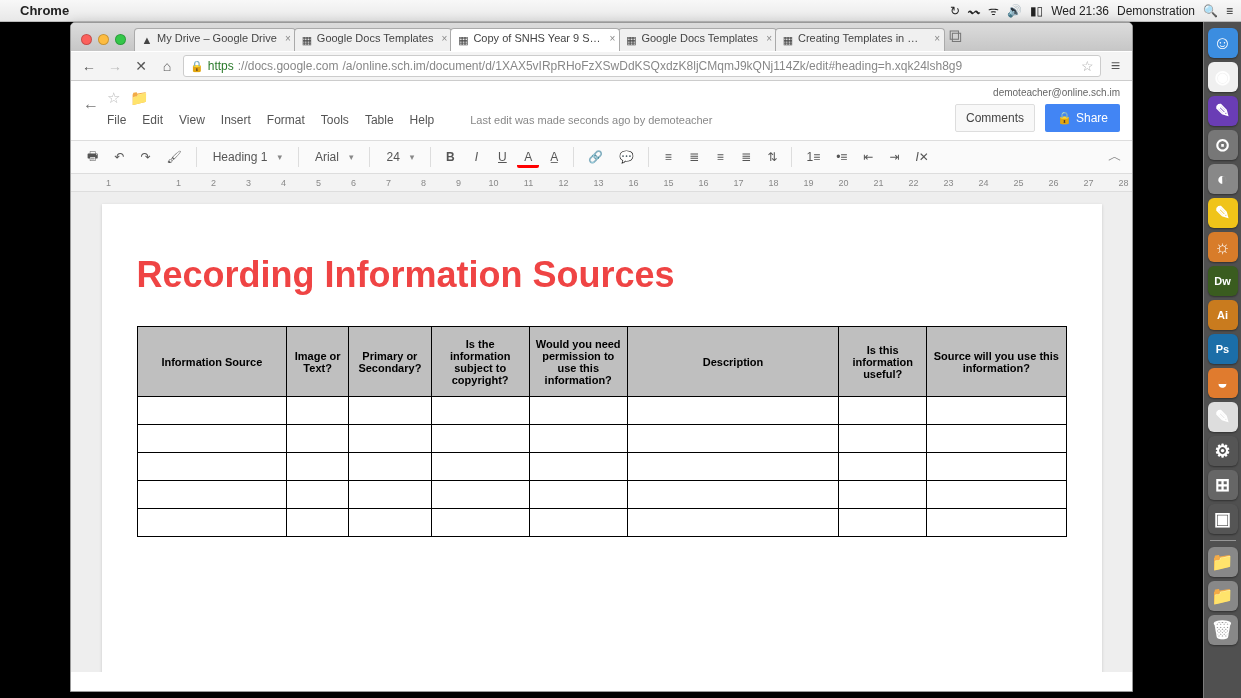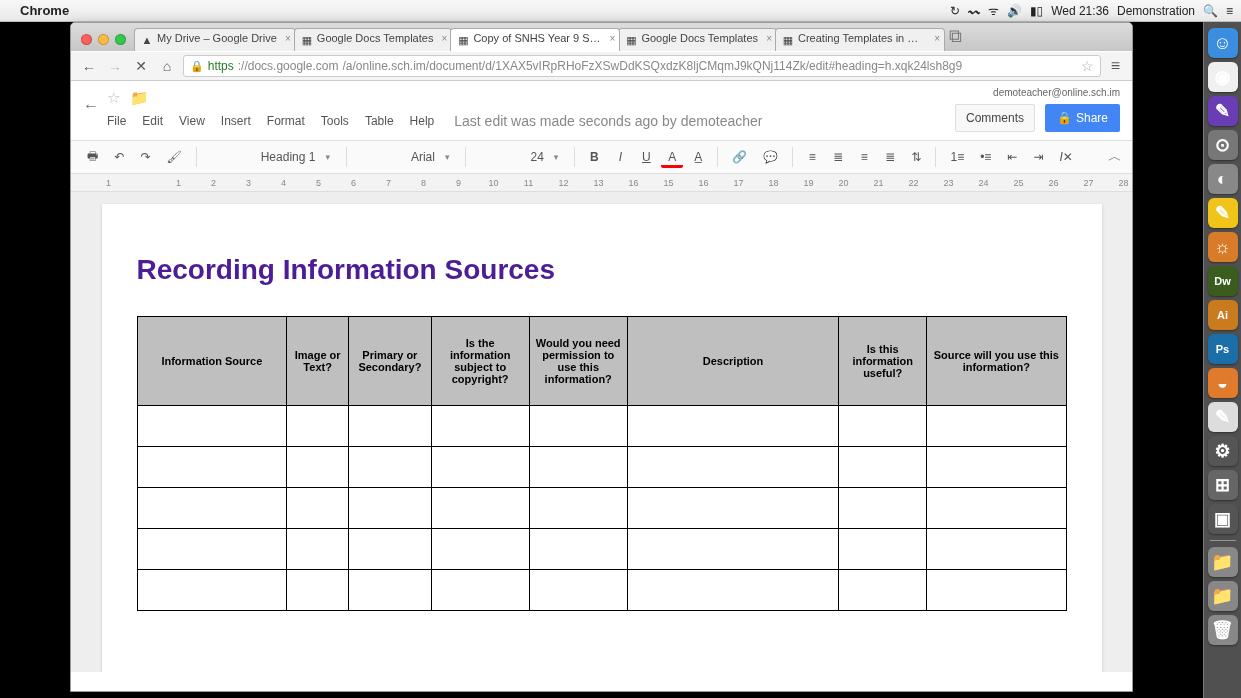--- a/index.html
+++ b/index.html
@@ -34,42 +34,42 @@
 .addrbar .menu { color: #555; font-size: 16px; padding: 0 4px; }
 
 
 .docs { height: calc(100% - 58px); background: #fff; position: relative; overflow: hidden; }
 .docs-header { padding: 8px 12px 0 12px; display: flex; align-items: flex-start; }
 .docs-header .back { font-size: 16px; color: #777; margin-right: 8px; margin-top: 6px; }
 .docs-title-area { flex: 1; }
 .docs-title { font-size: 19px; color: #333; display: flex; align-items: center; gap: 10px; }
 .docs-title .star-icon, .docs-title .folder-icon { color: #b9b9b9; font-size: 15px; }
 .docs-menus { display: flex; gap: 16px; font-size: 12px; color: #555; margin-top: 6px; align-items: center; }
-.docs-menus .edit-status { margin-left: 4px; color: #888; font-size: 14px; }
+.docs-menus .edit-status { margin-left: 20px; color: #888; font-size: 11px; }
 .docs-right { display: flex; flex-direction: column; align-items: flex-end; gap: 6px; margin-top: -2px; }
 .docs-email { font-size: 10px; color: #666; }
 .docs-right-row { display: flex; gap: 10px; align-items: center; }
 .comments-btn { font-size: 12px; color: #444; padding: 6px 10px; border: 1px solid #ddd; border-radius: 2px; background: #f8f8f8; }
 .share-btn { font-size: 12px; color: #fff; background: #4285f4; padding: 7px 12px; border-radius: 2px; display: flex; align-items: center; gap: 4px; }
 
 .docs-toolbar { height: 34px; border-top: 1px solid #ddd; border-bottom: 1px solid #ddd; background: #fafafa; display: flex; align-items: center; padding: 0 10px; gap: 4px; font-size: 12px; color: #555; margin-top: 8px; }
 .docs-toolbar .tb { padding: 4px 6px; border-radius: 2px; display: flex; align-items: center; justify-content: center; min-width: 22px; }
 .docs-toolbar .sep { width: 1px; height: 20px; background: #ddd; margin: 0 4px; }
-.docs-toolbar .dropdown { padding: 4px 8px; display: flex; align-items: center; gap: 6px; margin-left: 48px; }
+.docs-toolbar .dropdown { padding: 4px 8px; display: flex; align-items: center; gap: 6px; }
 .docs-toolbar .dropdown::after { content: "▾"; font-size: 9px; color: #888; margin-left: 4px; }
 .docs-toolbar .expand { margin-left: auto; color: #888; font-size: 14px; }
 
 .ruler { height: 18px; background: #f3f3f3; border-bottom: 1px solid #ddd; display: flex; align-items: center; padding-left: 20px; font-size: 9px; color: #888; gap: 0; position: relative; }
 .ruler .tick { width: 35px; text-align: center; flex-shrink: 0; }
 
 .doc-canvas { background: #eee; height: calc(100% - 130px); overflow: auto; padding-top: 12px; }
 .page { background: #fff; width: 1000px; margin: 0 auto; min-height: 560px; padding: 50px 35px; box-shadow: 0 1px 3px rgba(0,0,0,0.15); }
-.page h1 { font-size: 28px; font-weight: bold; color: #4c1d95; margin-bottom: 30px; }
+.page h1 { font-size: 36px; font-weight: bold; color: #ef4444; margin-bottom: 30px; }
 .src-table { width: 100%; border-collapse: collapse; border: 1.5px solid #000; }
-.src-table th, .src-table td { border: 1px solid #000; padding: 20px 4px; font-size: 11px; text-align: center; vertical-align: middle; }
+.src-table th, .src-table td { border: 1px solid #000; padding: 10px 4px; font-size: 11px; text-align: center; vertical-align: middle; }
 .src-table th { background: #bfbfbf; font-weight: bold; height: 70px; }
 .src-table td { height: 28px; }
 .col-source { width: 145px; } .col-img { width: 60px; } .col-prim { width: 80px; }
 .col-copy { width: 95px; } .col-perm { width: 95px; } .col-desc { width: 205px; }
 .col-useful { width: 85px; } .col-where { width: 135px; }
 
 
 .dock { position: absolute; right: 0; top: 22px; bottom: 0; width: 38px; background: rgba(230,230,230,0.35); border-left: 1px solid rgba(255,255,255,0.25); display: flex; flex-direction: column; align-items: center; padding: 6px 0; gap: 4px; }
 .dock .app { width: 30px; height: 30px; border-radius: 6px; display: flex; align-items: center; justify-content: center; font-size: 18px; color: #fff; font-weight: bold; font-family: Arial; box-shadow: 0 1px 2px rgba(0,0,0,0.4); }
 .dock .app.sm { font-size: 11px; }

